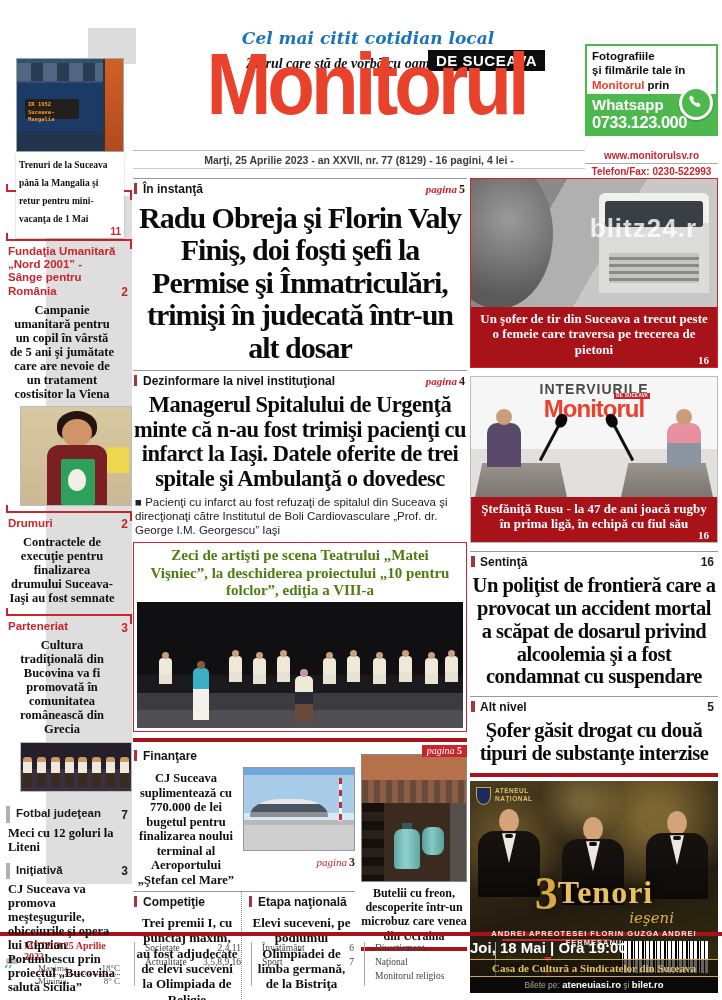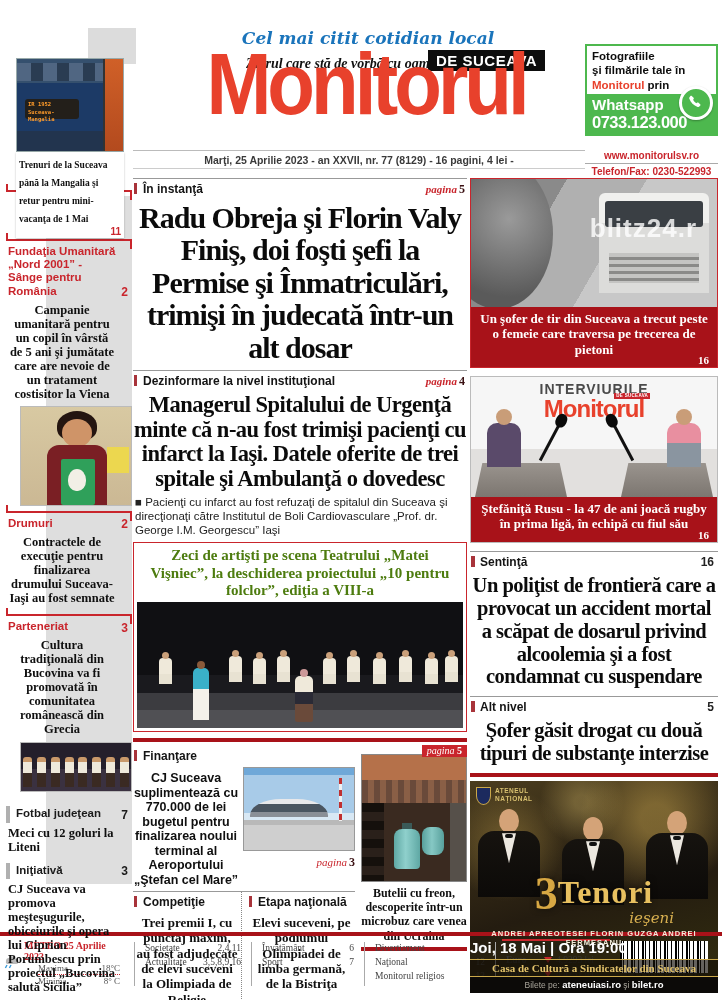--- a/index.html
+++ b/index.html
@@ -111,21 +111,21 @@
   .singer{position:absolute;left:158px;bottom:6px;width:18px;height:46px;background:linear-gradient(180deg,#efe9da 0 35%,#2a2a35 35% 60%,#6a4a3a 60%);border-radius:5px 5px 2px 2px}
   .singer::before{content:"";position:absolute;left:5px;top:-7px;width:8px;height:8px;border-radius:50%;background:#c99}
   .feature-pages{text-align:right;padding:2px 4px 0 0}
   .feature-pages .pl{font-family:"Liberation Serif",serif;font-style:italic;font-size:11px;color:#c9252c}
   .feature-pages b{font-family:"Liberation Serif",serif;font-size:12px;color:#3a1012;margin-left:2px}
 
   .thick-rule{height:4px;background:#a81219;margin:2px 0 4px 0}
   .band{display:flex;gap:6px}
   .band-left{width:222px}
   .fin-row{display:flex;gap:4px;padding-top:2px}
-  .fin-text{width:106px;font-family:Liberation Sans, sans-serif;font-weight:bold;font-size:12.5px;line-height:1.16;text-align:center;color:#0f0f0f;padding-top:4px}
+  .fin-text{width:106px;font-family:Liberation Serif, serif;font-weight:bold;font-size:12.5px;line-height:1.16;text-align:center;color:#0f0f0f;padding-top:4px}
   .fin-photo-wrap{width:112px}
   .airport-photo{position:relative;height:84px;background:linear-gradient(180deg,#6fa8d8 0 8%,#a8cbe8 8% 55%,#d8e8f4 55% 64%,#b9b9b9 64% 70%,#cfcfcf 70%);overflow:hidden;border:1px solid #999}
   .terminal{position:absolute;left:6px;right:26px;top:38%;height:22%;background:linear-gradient(180deg,#e8e8ea 0 30%,#4a5560 30% 75%,#8a8f96 75%);border-radius:40% 40% 0 0/90% 90% 0 0}
   .mast{position:absolute;right:12px;top:12%;width:3px;height:52%;background:repeating-linear-gradient(180deg,#c03030 0 6px,#f0f0f0 6px 12px)}
   .fin-pg{text-align:right;padding-top:1px}
   .mini-row{display:flex;margin-top:4px;border-top:1px solid #999}
   .mini{width:108px;position:relative;padding-top:0}
   .mini+.mini{border-left:1px dotted #888;padding-left:6px;width:114px}
   .mini .kicker-row{border-top:none;padding-right:4px}
   .mini-head{font-family:"Liberation Serif",serif;font-weight:bold;font-size:13px;line-height:1.18;text-align:center;color:#0f0f0f;padding:4px 2px}

